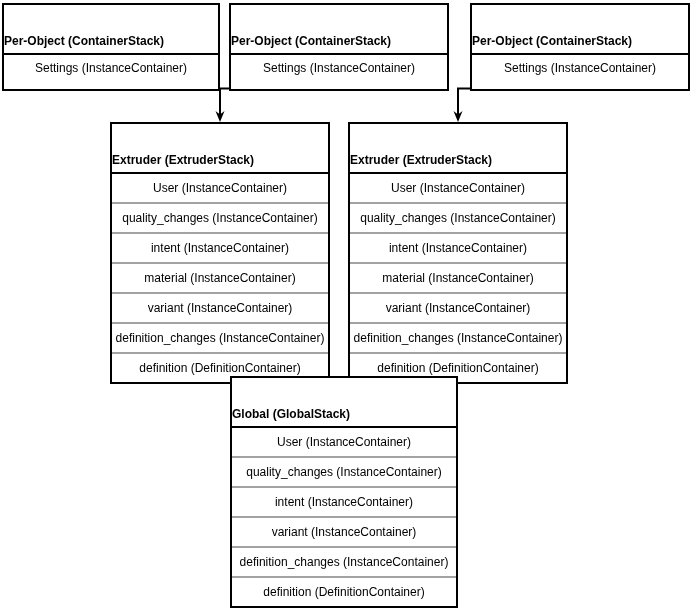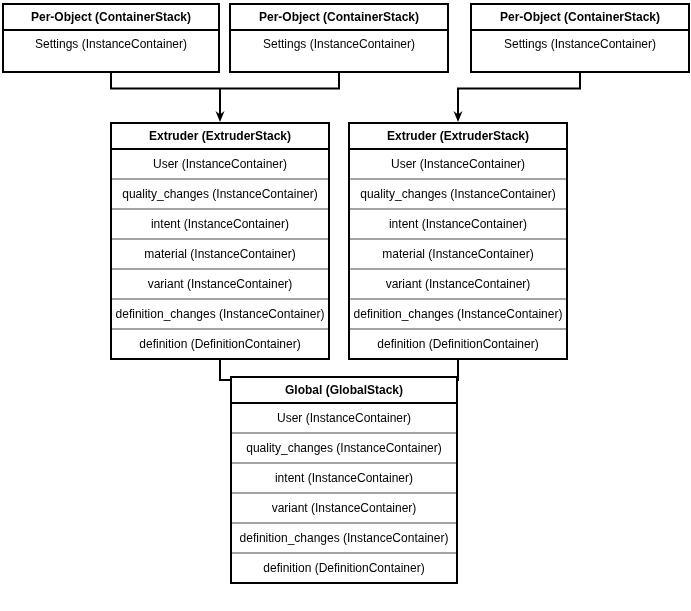--- a/index.html
+++ b/index.html
@@ -19,38 +19,39 @@
   }
   .stack {
     position: absolute;
     box-sizing: border-box;
     background: #ffffff;
     border: 2px solid #000000;
   }
   .stack .hdr {
     height: 24px;
     line-height: 24px;
-    text-align: center;
+    text-align: left;
     font-size: 12px;
     font-weight: bold;
     border-bottom: 2px solid #000000;
     white-space: nowrap;
     overflow: hidden;
+    margin-top: 24px;
   }
   .stack .row {
     height: 28px;
     line-height: 28px;
     text-align: center;
     font-size: 12px;
     border-bottom: 2px solid #a3a3a3;
     white-space: nowrap;
     overflow: hidden;
   }
   .stack .row:last-child { border-bottom: none; }
-  .stack.per .row { height: 40px; line-height: 26px; }
+  .stack.per .row { height: 34px; line-height: 26px; }
 
   #per1   { left: 2px;   top: 3px;   width: 218px; }
   #per2   { left: 229px; top: 3px;   width: 220px; }
   #per3   { left: 470px; top: 3px;   width: 220px; }
   #ext1   { left: 110px; top: 122px; width: 220px; }
   #ext2   { left: 348px; top: 122px; width: 220px; }
   #global { left: 230px; top: 376px; width: 228px; }
 
   .edge-line { stroke: #000000; stroke-width: 2; fill: none; }
   .edge-arrow { fill: #000000; stroke: none; }

